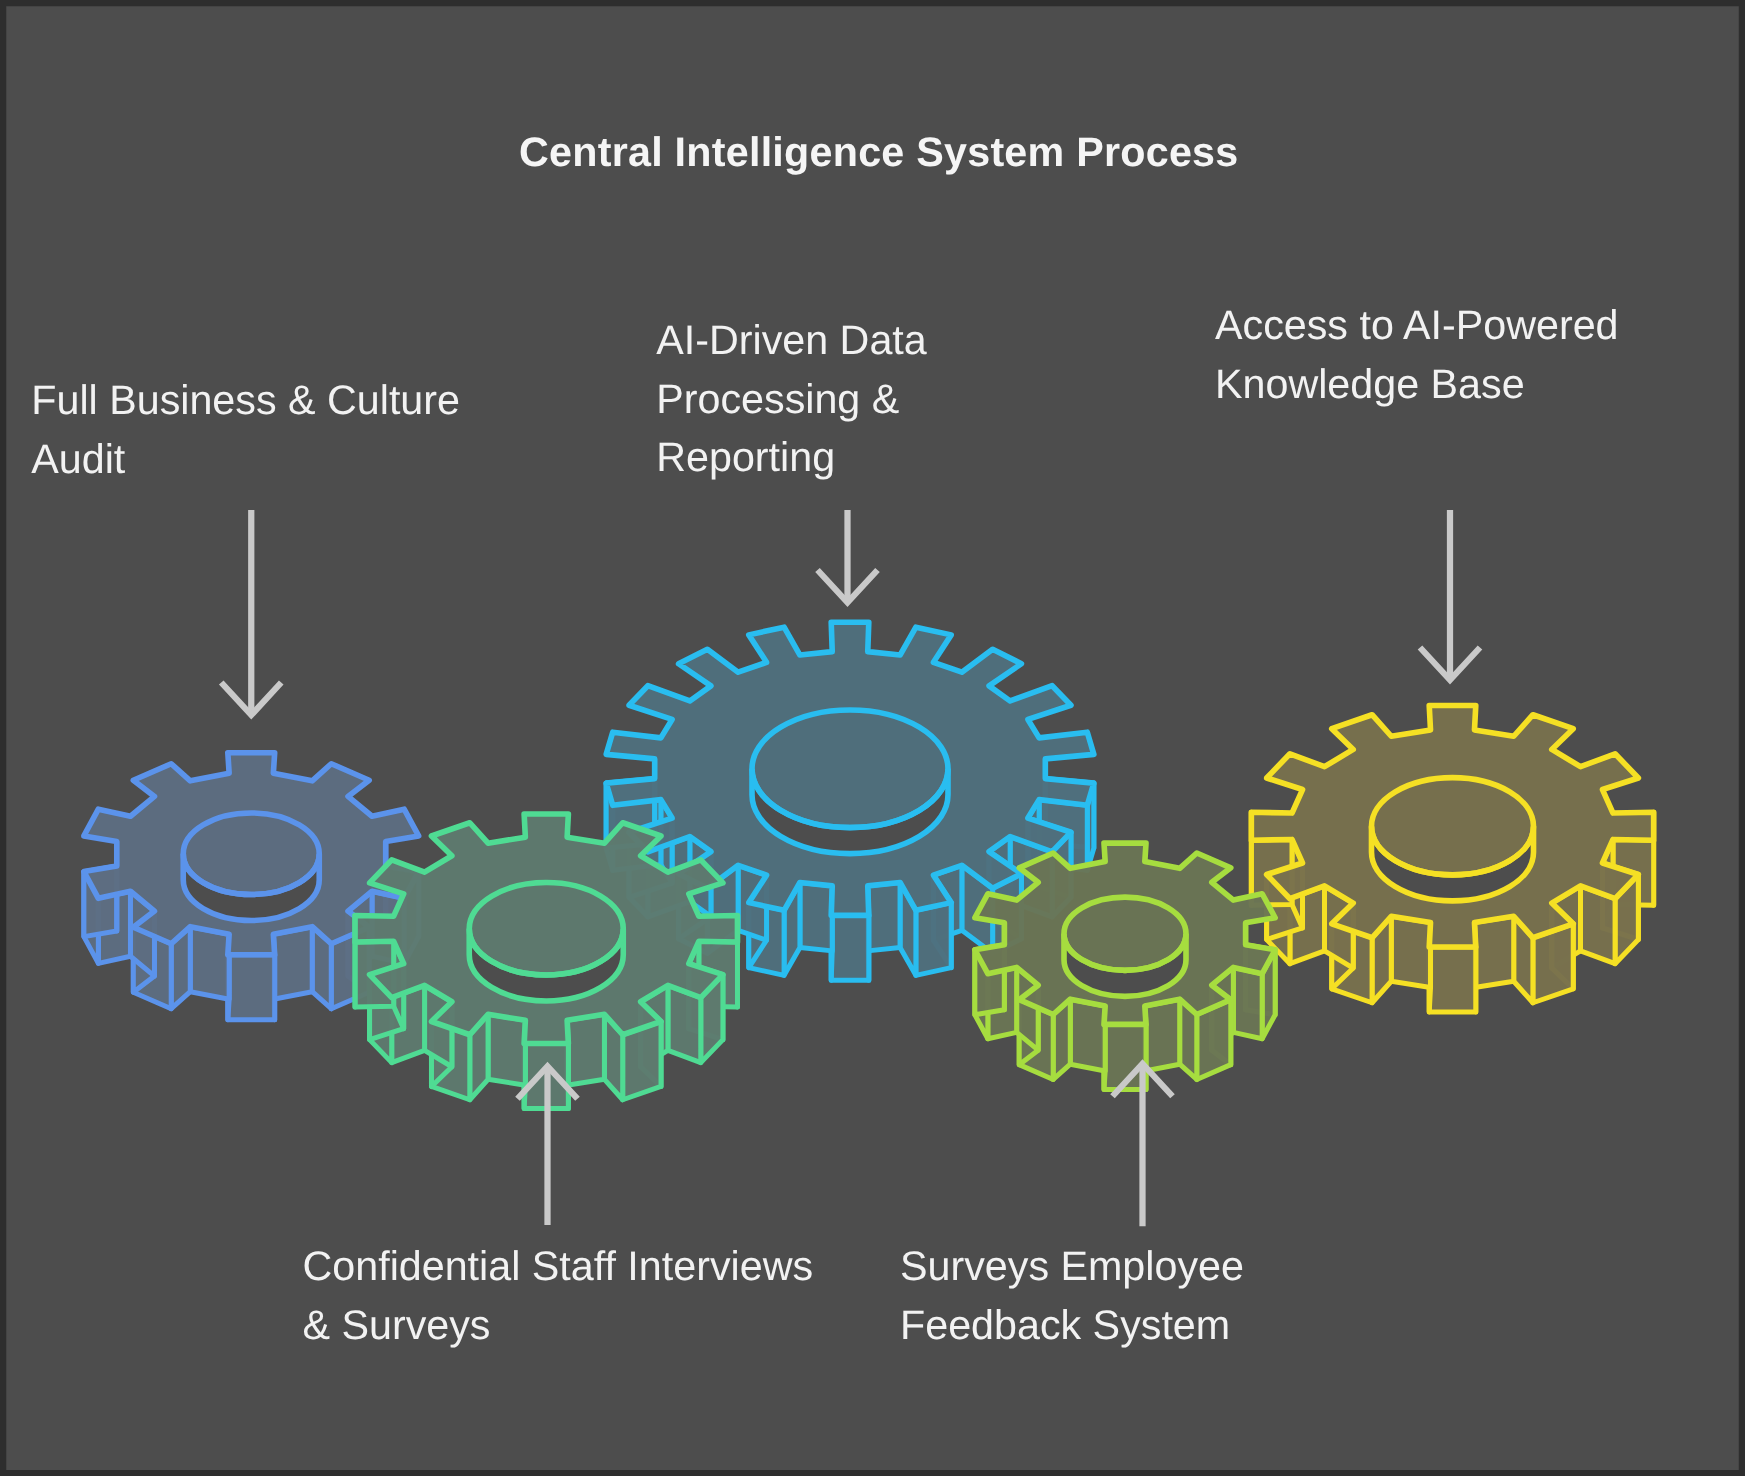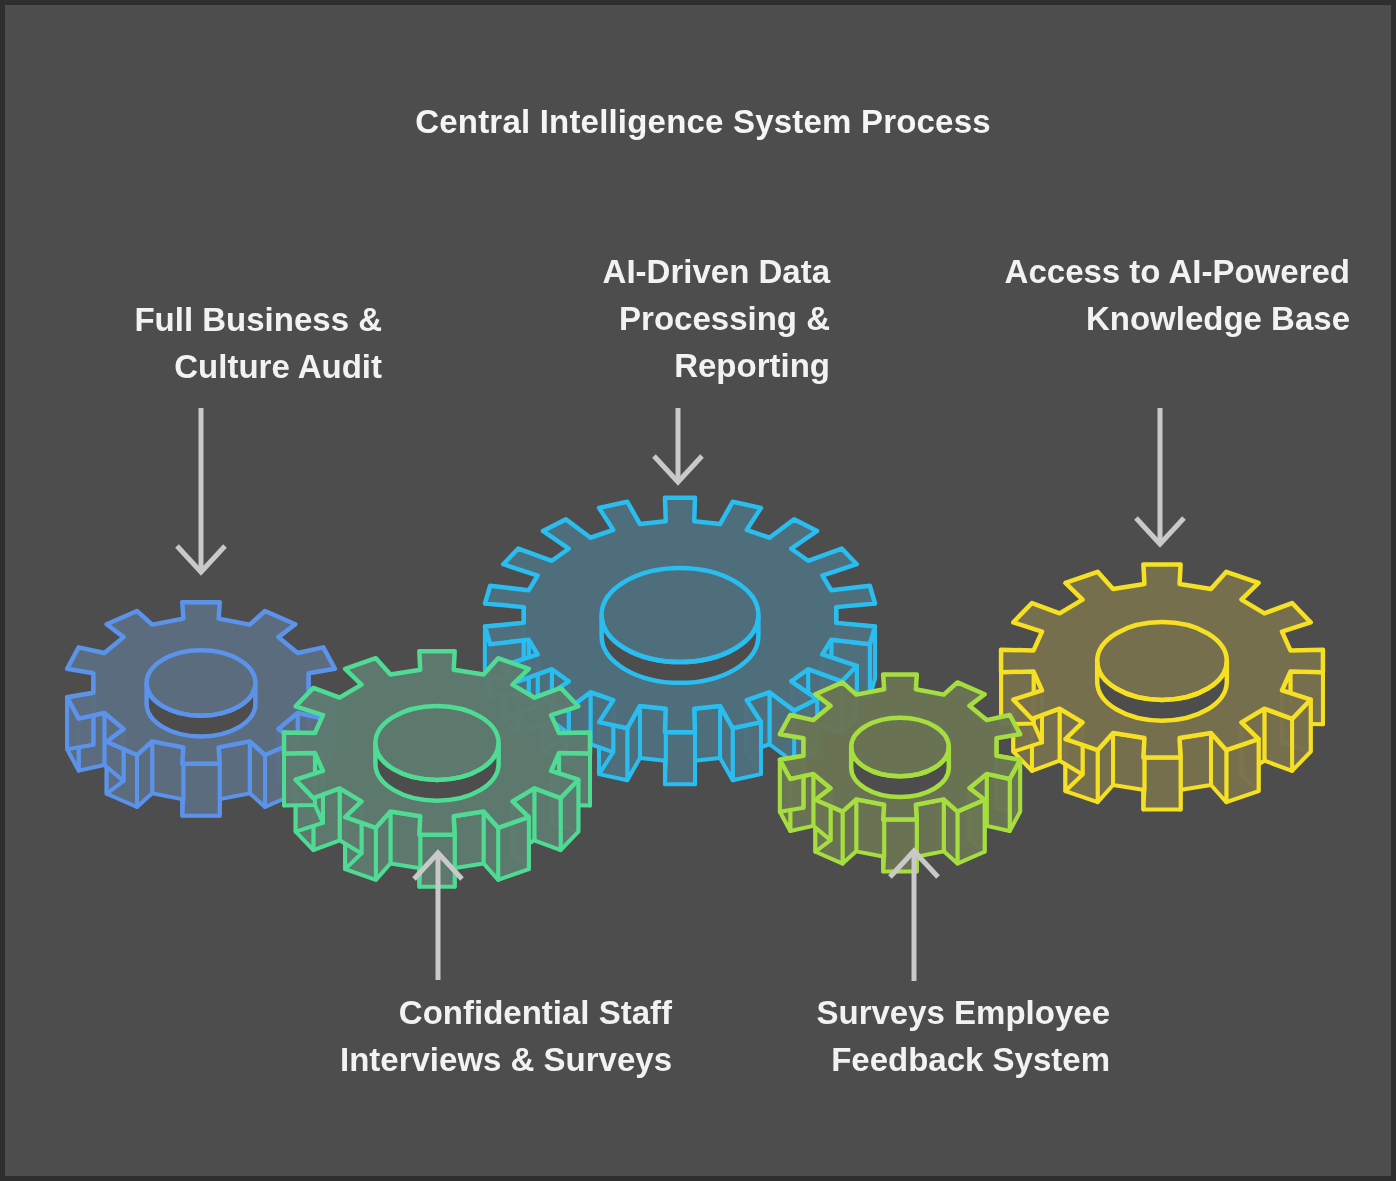--- a/index.html
+++ b/index.html
@@ -3,21 +3,21 @@
 <meta charset="utf-8">
 <style>
   html,body{margin:0;padding:0;background:#2b2b2b;}
   body{width:1396px;height:1181px;overflow:hidden;
        font-family:"Liberation Sans","DejaVu Sans",sans-serif;}
   #canvas{position:relative;width:1396px;height:1181px;
           background:#4d4d4d;box-sizing:border-box;border:5px solid #2e2e2e;}
   #title{position:absolute;left:0;top:98px;width:1396px;text-align:center;
          color:#f5f5f5;font-size:33px;font-weight:bold;letter-spacing:.2px;}
   .label{position:absolute;color:#f2f2f2;font-size:33px;line-height:1.42;
-         text-align:right;font-weight:700;}
+         text-align:left;font-weight:400;}
   .arrow{position:absolute;}
   svg{display:block;overflow:visible;}
   #gears{position:absolute;left:0;top:0;width:1396px;height:1181px;}
 </style>
 </head>
 <body>
 
 <div id="canvas">
 
   <div id="title">Central Intelligence System Process</div>
@@ -207,23 +207,23 @@
   <svg class="arrow" style="left:393px;top:840px;" width="80" height="145" viewBox="0 0 80 145">
     <path d="M40 135 L40 10" stroke="#c9c9c9" stroke-width="5" fill="none"></path>
     <path d="M16 34 L40 8 L64 34" stroke="#c9c9c9" stroke-width="5" fill="none"></path>
   </svg>
 
   <svg class="arrow" style="left:869px;top:838px;" width="80" height="148" viewBox="0 0 80 148">
     <path d="M40 138 L40 10" stroke="#c9c9c9" stroke-width="5" fill="none"></path>
     <path d="M16 34 L40 8 L64 34" stroke="#c9c9c9" stroke-width="5" fill="none"></path>
   </svg>
 
-  <div class="label" style="left:32px;top:292px;width:345px;">Full Business &amp; Culture Audit</div>
+  <div class="label" style="left:20px;top:292px;width:345px;">Full Business &amp; Culture Audit</div>
 
   <div class="label" style="left:520px;top:244px;width:305px;">AI-Driven Data Processing &amp; Reporting</div>
 
-  <div class="label" style="left:967px;top:244px;width:378px;">Access to AI-Powered Knowledge Base</div>
+  <div class="label" style="left:967px;top:232px;width:378px;">Access to AI-Powered Knowledge Base</div>
 
   <div class="label" style="left:237px;top:985px;width:430px;">Confidential Staff Interviews &amp; Surveys</div>
 
   <div class="label" style="left:715px;top:985px;width:390px;">Surveys Employee Feedback System</div>
 
 </div>
 
 </body></html>

